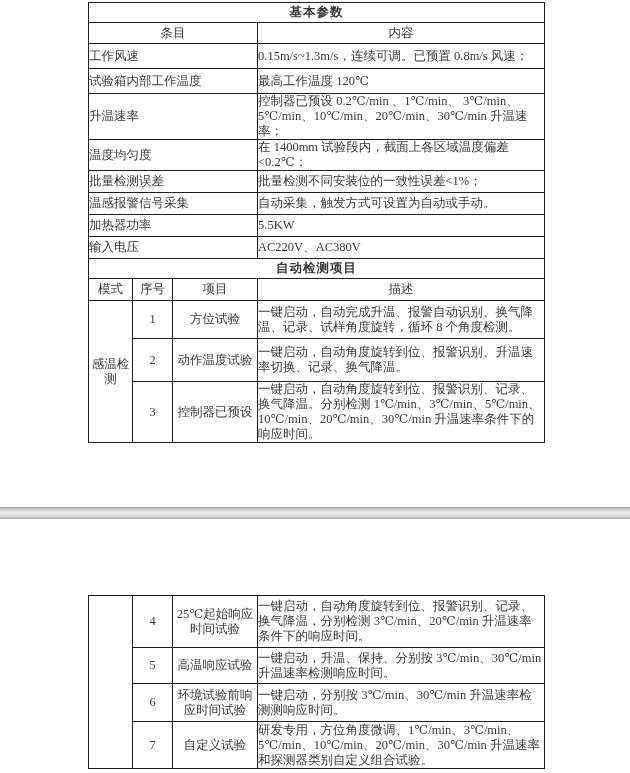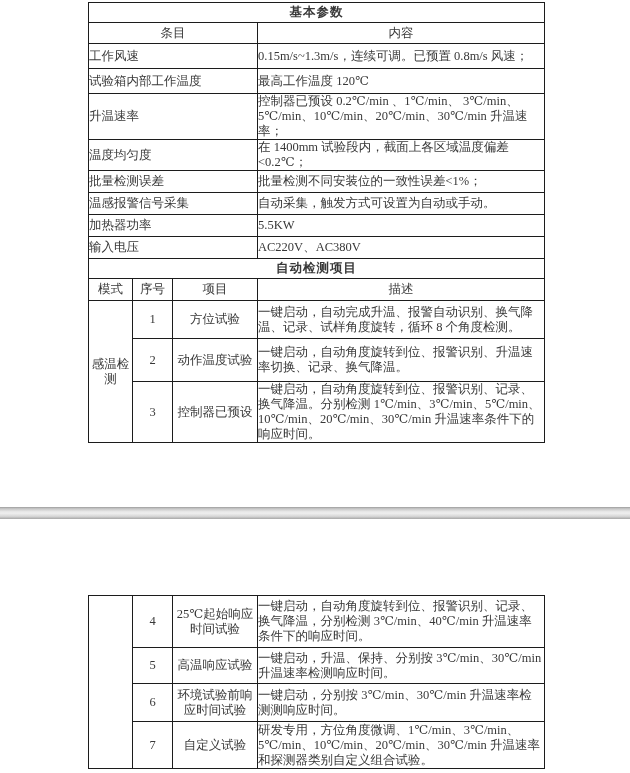--- a/index.html
+++ b/index.html
@@ -168,21 +168,21 @@
         <col style="width:44px">
           <col style="width:40px">
           <col style="width:85px">
           <col style="width:287px">
       </colgroup>
       <tbody>
           <tr class="rh52">
         <td rowspan="4" class="center nb-top"></td>
         <td class="center">4</td>
         <td class="center">25℃起始响应时间试验</td>
-        <td class="desc-cell">一键启动，自动角度旋转到位、报警识别、记录、换气降温，分别检测 3℃/min、40℃/min 升温速率条件下的响应时间。</td>
+        <td class="desc-cell">一键启动，自动角度旋转到位、报警识别、记录、换气降温，分别检测 3℃/min、20℃/min 升温速率条件下的响应时间。</td>
       </tr>
       <tr class="rh36">
         <td class="center">5</td>
         <td class="center">高温响应试验</td>
         <td class="desc-cell">一键启动，升温、保持、分别按 3℃/min、30℃/min 升温速率检测响应时间。</td>
       </tr>
       <tr class="rh38">
         <td class="center">6</td>
         <td class="center">环境试验前响应时间试验</td>
         <td class="desc-cell">一键启动，分别按 3℃/min、30℃/min 升温速率检测测响应时间。</td>

